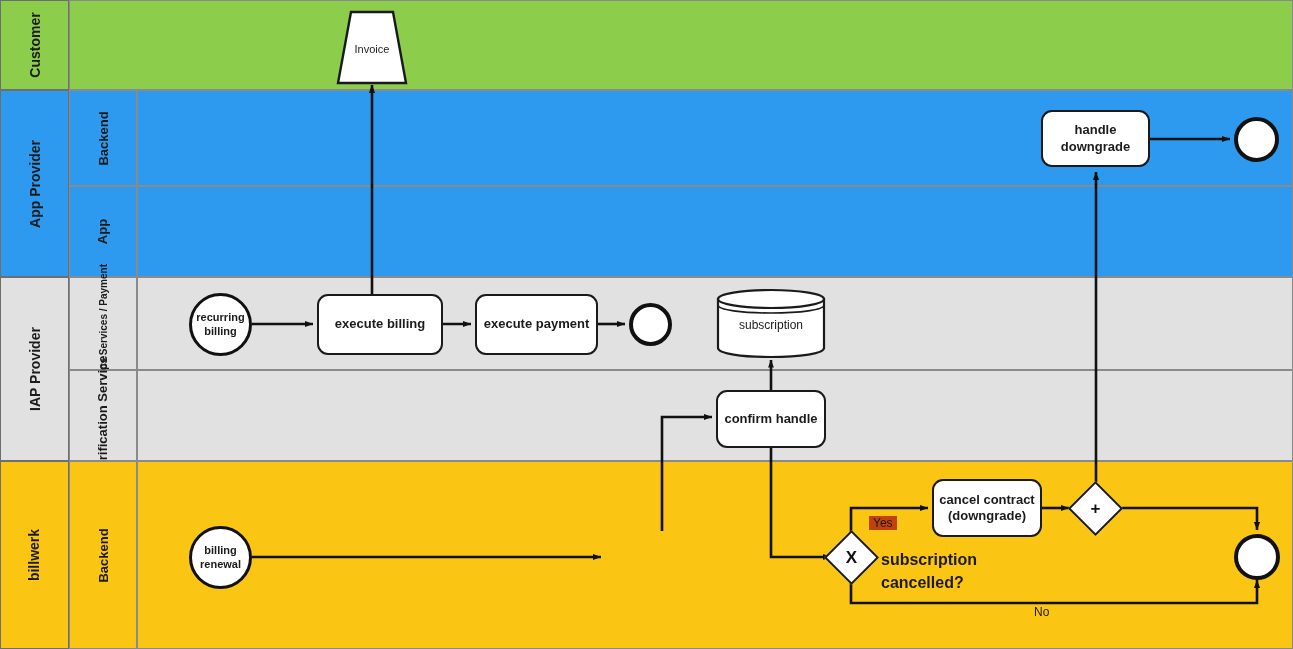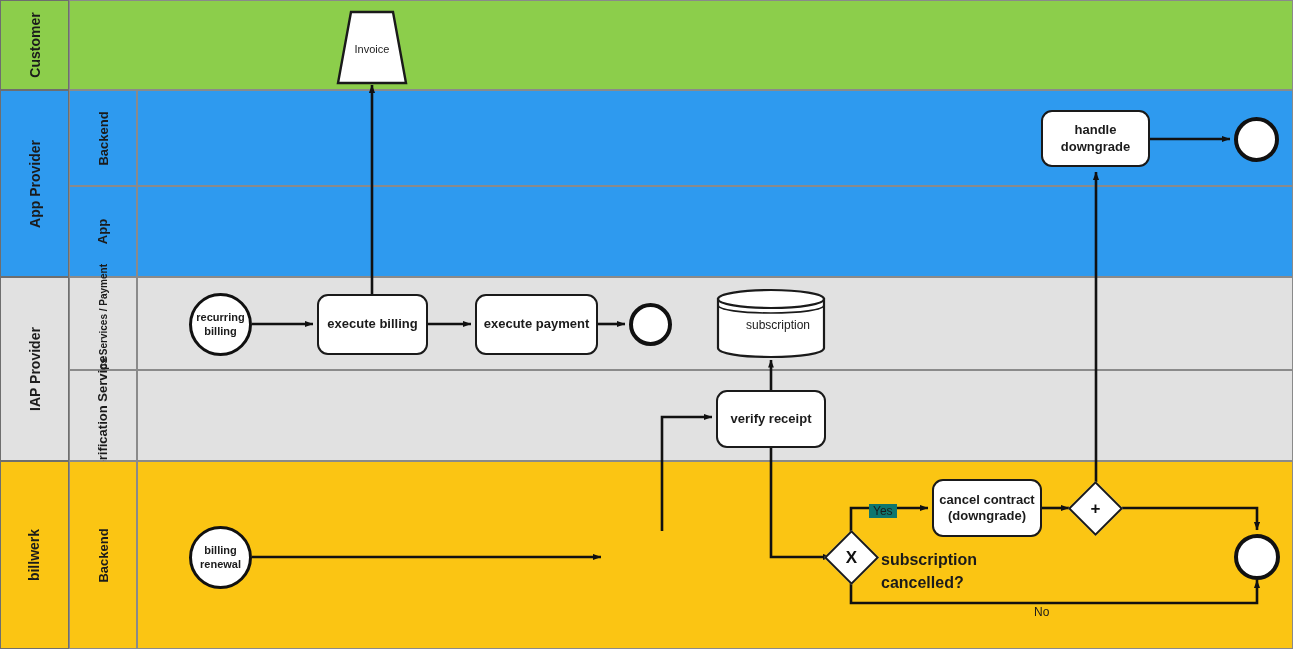--- a/index.html
+++ b/index.html
@@ -143,41 +143,41 @@
   <div class="task" style="left:1041px;top:110px;width:109px;height:57px;justify-content:flex-end;">
     <span>handle downgrade</span>
   </div>
   <div class="event end" style="left:1234px;top:117px;width:45px;height:45px;">
     <span></span>
   </div>
 
   <div class="event start" style="left:189px;top:293px;width:63px;height:63px;">
     <span>recurring billing</span>
   </div>
-  <div class="task" style="left:317px;top:294px;width:111px;height:61px;">
+  <div class="task" style="left:317px;top:294px;width:126px;height:61px;">
     <span>execute billing</span>
   </div>
   <div class="task" style="left:475px;top:294px;width:123px;height:61px;">
     <span>execute payment</span>
   </div>
   <div class="event end" style="left:629px;top:303px;width:43px;height:43px;">
     <span></span>
   </div>
 
   <div class="datastore" style="left:716px;top:288px;width:110px;height:71px;">
     <svg width="110" height="71" viewBox="0 0 110 71">
       <path d="M2,11 L2,60 C2,65.5 26,69 55,69 C84,69 108,65.5 108,60 L108,11 Z" fill="#ffffff" stroke="#1A1A1A" stroke-width="2.2"></path>
       <ellipse cx="55" cy="11" rx="53" ry="9" fill="#ffffff" stroke="#1A1A1A" stroke-width="2.2"></ellipse>
       <path d="M2,17 C2,22 26,25 55,25 C84,25 108,22 108,17" fill="none" stroke="#1A1A1A" stroke-width="1.6"></path>
     </svg>
-    <div class="artifact-text" style="top:30px;font-size:12px;padding-left:7px;">subscription</div>
+    <div class="artifact-text" style="top:30px;font-size:12px;">subscription</div>
   </div>
 
   <div class="task" style="left:716px;top:390px;width:110px;height:58px;">
-    <span>verify receipt</span>
+    <span>confirm handle</span>
   </div>
 
   <div class="event start" style="left:189px;top:526px;width:63px;height:63px;">
     <span>billing renewal</span>
   </div>
 
   <div class="gateway" style="left:832px;top:538px;width:39px;height:39px;">
     <div class="gw-shape"></div>
     <div class="gw-glyph">X</div>
   </div>
@@ -194,20 +194,20 @@
 
   <div class="gateway" style="left:1076px;top:489px;width:39px;height:39px;">
     <div class="gw-shape"></div>
     <div class="gw-glyph">+</div>
   </div>
 
   <div class="event end" style="left:1234px;top:534px;width:46px;height:46px;">
     <span></span>
   </div>
 
-  <div class="flowlabel" style="left:869px;top:504px;background:#0f766e;padding:0 4px;">
+  <div class="flowlabel" style="left:869px;top:516px;background:#c2410c;padding:0 4px;">
     <span>Yes</span>
   </div>
   <div class="flowlabel" style="left:1029px;top:595px;background:#FBC513;padding:0 5px;margin-top:10px;">
     <span>No</span>
   </div>
 
 </div>
 
 </body></html>

